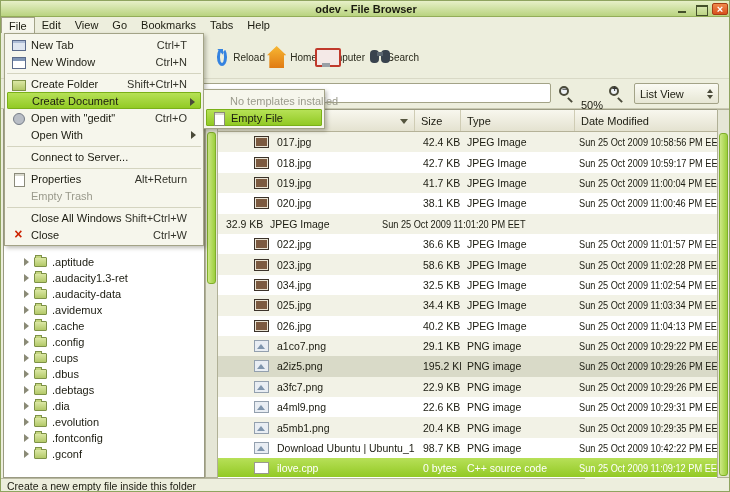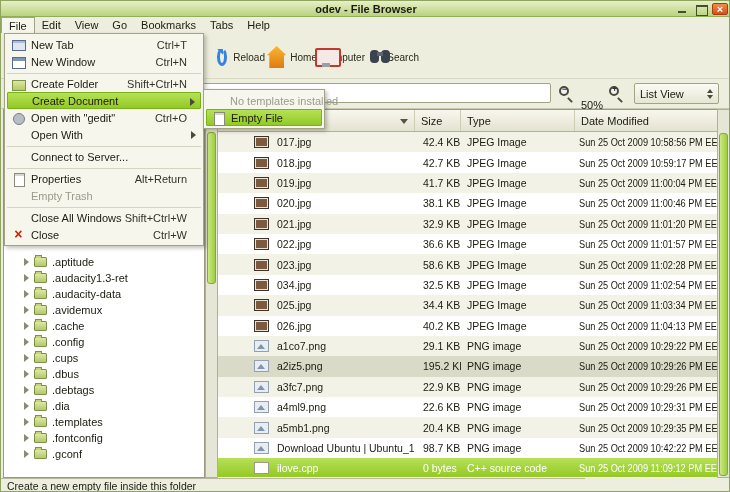--- a/index.html
+++ b/index.html
@@ -246,21 +246,21 @@
         <span class="tl">.debtags</span>
       </div>
       <div class="tree-item">
         <i class="expander"></i>
         <i class="folder"></i>
         <span class="tl">.dia</span>
       </div>
       <div class="tree-item">
         <i class="expander"></i>
         <i class="folder"></i>
-        <span class="tl">.templates</span>
+        <span class="tl">.evolution</span>
       </div>
       <div class="tree-item">
         <i class="expander"></i>
         <i class="folder"></i>
         <span class="tl">.fontconfig</span>
       </div>
       <div class="tree-item">
         <i class="expander"></i>
         <i class="folder"></i>
         <span class="tl">.gconf</span>
@@ -326,24 +326,20 @@
           <i class="f-ic"></i>
           <span class="fn">020.jpg</span>
         </span>
         <span class="cell size">38.1 KB</span>
         <span class="cell type">JPEG Image</span>
         <span class="cell date">
           <span class="dt">Sun 25 Oct 2009 11:00:46 PM EET</span>
         </span>
       </div>
       <div class="row k-jpeg">
-        <span class="cell name">
-          <i class="f-ic"></i>
-          <span class="fn">021.jpg</span>
-        </span>
         <span class="cell size">32.9 KB</span>
         <span class="cell type">JPEG Image</span>
         <span class="cell date">
           <span class="dt">Sun 25 Oct 2009 11:01:20 PM EET</span>
         </span>
       </div>
       <div class="row k-jpeg">
         <span class="cell name">
           <i class="f-ic"></i>
           <span class="fn">022.jpg</span>

